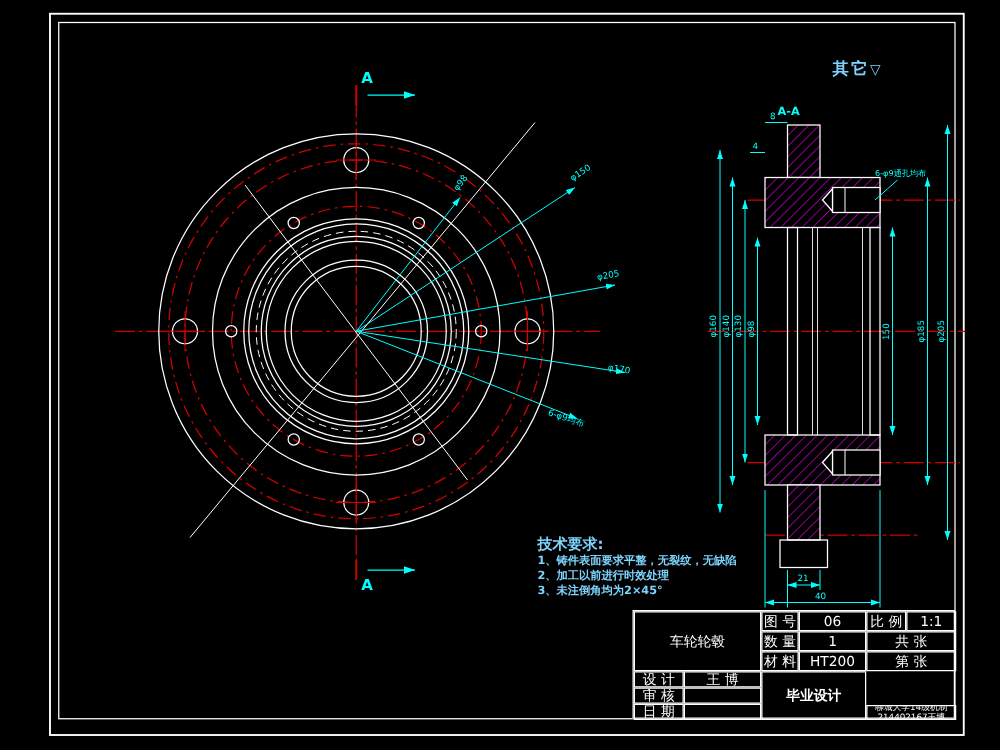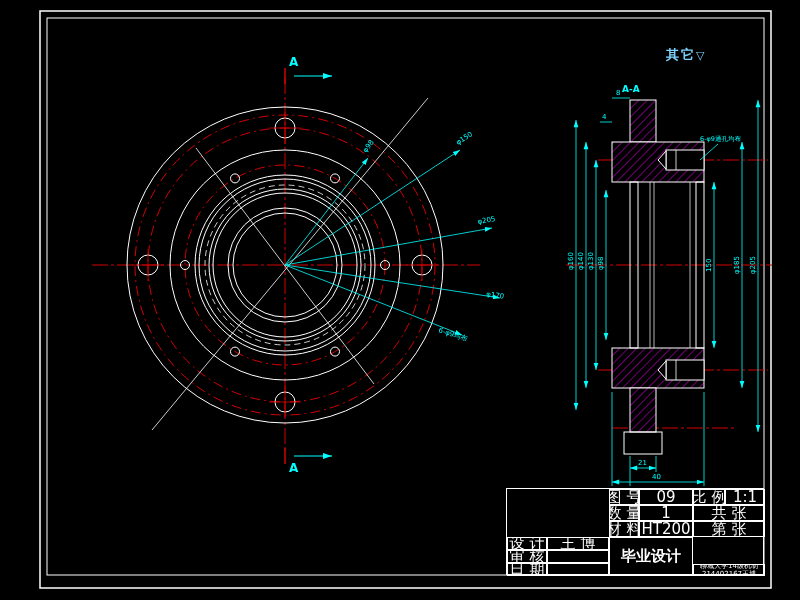--- a/index.html
+++ b/index.html
@@ -10,21 +10,21 @@
   .other-mark{left:666px;top:46px;font-size:13px;font-weight:bold;letter-spacing:2px;}
   .other-mark .sym{font-size:11px;font-weight:normal;}
   .techreq{left:430px;top:429px;line-height:12px;}
   .techreq .tr-title{font-size:12px;font-weight:bold;margin-bottom:2px;}
   .techreq .tr-item{font-size:9px;font-weight:bold;}
   .titleblock{position:absolute;left:506px;top:488px;width:258px;height:87px;
     display:grid;grid-template-columns:40px 62px 30px 54px 32px 40px;
     grid-template-rows:16px 16px 16px 13px 13px 13px;
     color:#fff;background:#000;border:1px solid #fff;box-sizing:border-box;}
   .titleblock .cell{border:1px solid #fff;display:flex;align-items:center;justify-content:center;
-    font-size:15px;white-space:nowrap;overflow:hidden;box-sizing:border-box;}
+    font-size:11px;white-space:nowrap;overflow:hidden;box-sizing:border-box;}
   .titleblock .org{flex-direction:column;font-size:7px;line-height:8px;margin-top:27px;}
   .name-cell{grid-column:1/3;grid-row:1/4;font-size:10px;}
   .proj-cell{grid-column:3/5;grid-row:4/7;font-size:10px;font-weight:bold;}
   .org-cell{grid-column:5/7;grid-row:4/7;}
 </style>
 </head>
 <body>
 
 <div class="canvas">
 
@@ -191,25 +191,32 @@
       </g>
     </g>
   </svg>
 
   
   <div class="overlay other-mark">
     <span>其它</span><span class="sym">▽</span>
   </div>
 
   
+  <div class="overlay techreq">
+    <div class="tr-title">技术要求:</div>
+    <div class="tr-item">1、铸件表面要求平整，无裂纹，无缺陷</div>
+    <div class="tr-item">2、加工以前进行时效处理</div>
+    <div class="tr-item">3、未注倒角均为2×45°</div>
+  </div>
 
   
   <div class="titleblock">
+    <div class="cell name-cell">车轮轮毂</div>
     <div class="cell" style="grid-column:3;grid-row:1">图 号</div>
-    <div class="cell" style="grid-column:4;grid-row:1">09</div>
+    <div class="cell" style="grid-column:4;grid-row:1">06</div>
     <div class="cell" style="grid-column:5;grid-row:1">比 例</div>
     <div class="cell" style="grid-column:6;grid-row:1">1:1</div>
     <div class="cell" style="grid-column:3;grid-row:2">数 量</div>
     <div class="cell" style="grid-column:4;grid-row:2">1</div>
     <div class="cell" style="grid-column:5/7;grid-row:2">共  张</div>
     <div class="cell" style="grid-column:3;grid-row:3">材 料</div>
     <div class="cell" style="grid-column:4;grid-row:3">HT200</div>
     <div class="cell" style="grid-column:5/7;grid-row:3">第  张</div>
     <div class="cell" style="grid-column:1;grid-row:4">设 计</div>
     <div class="cell" style="grid-column:2;grid-row:4">王 博</div>

